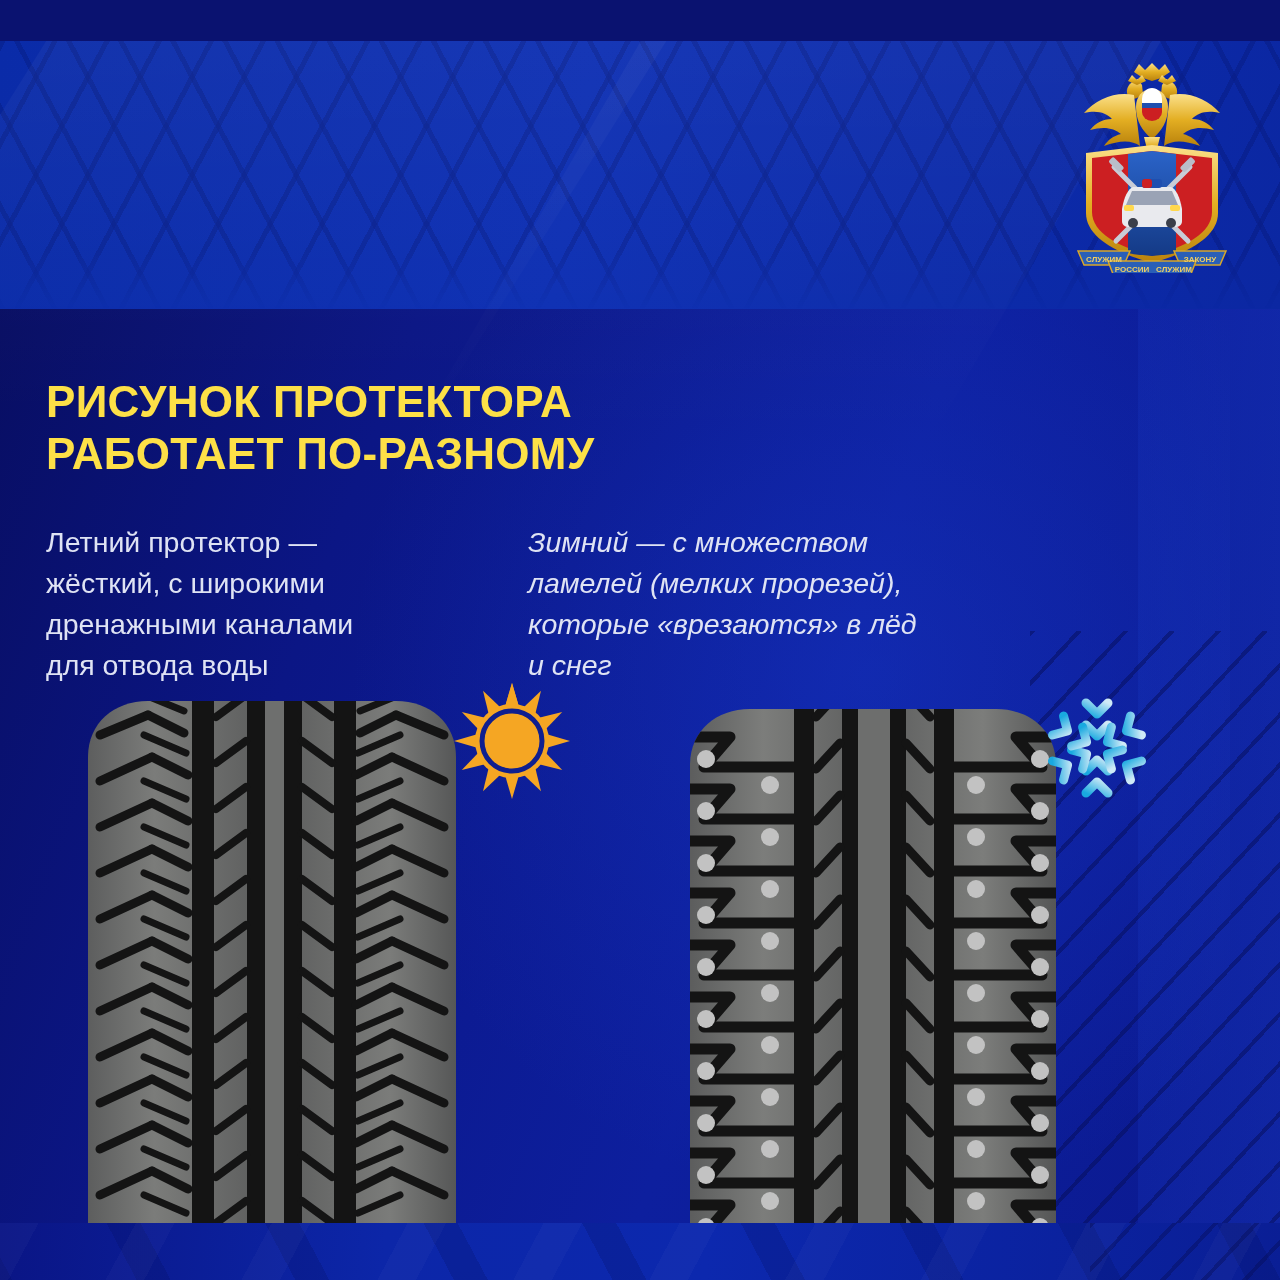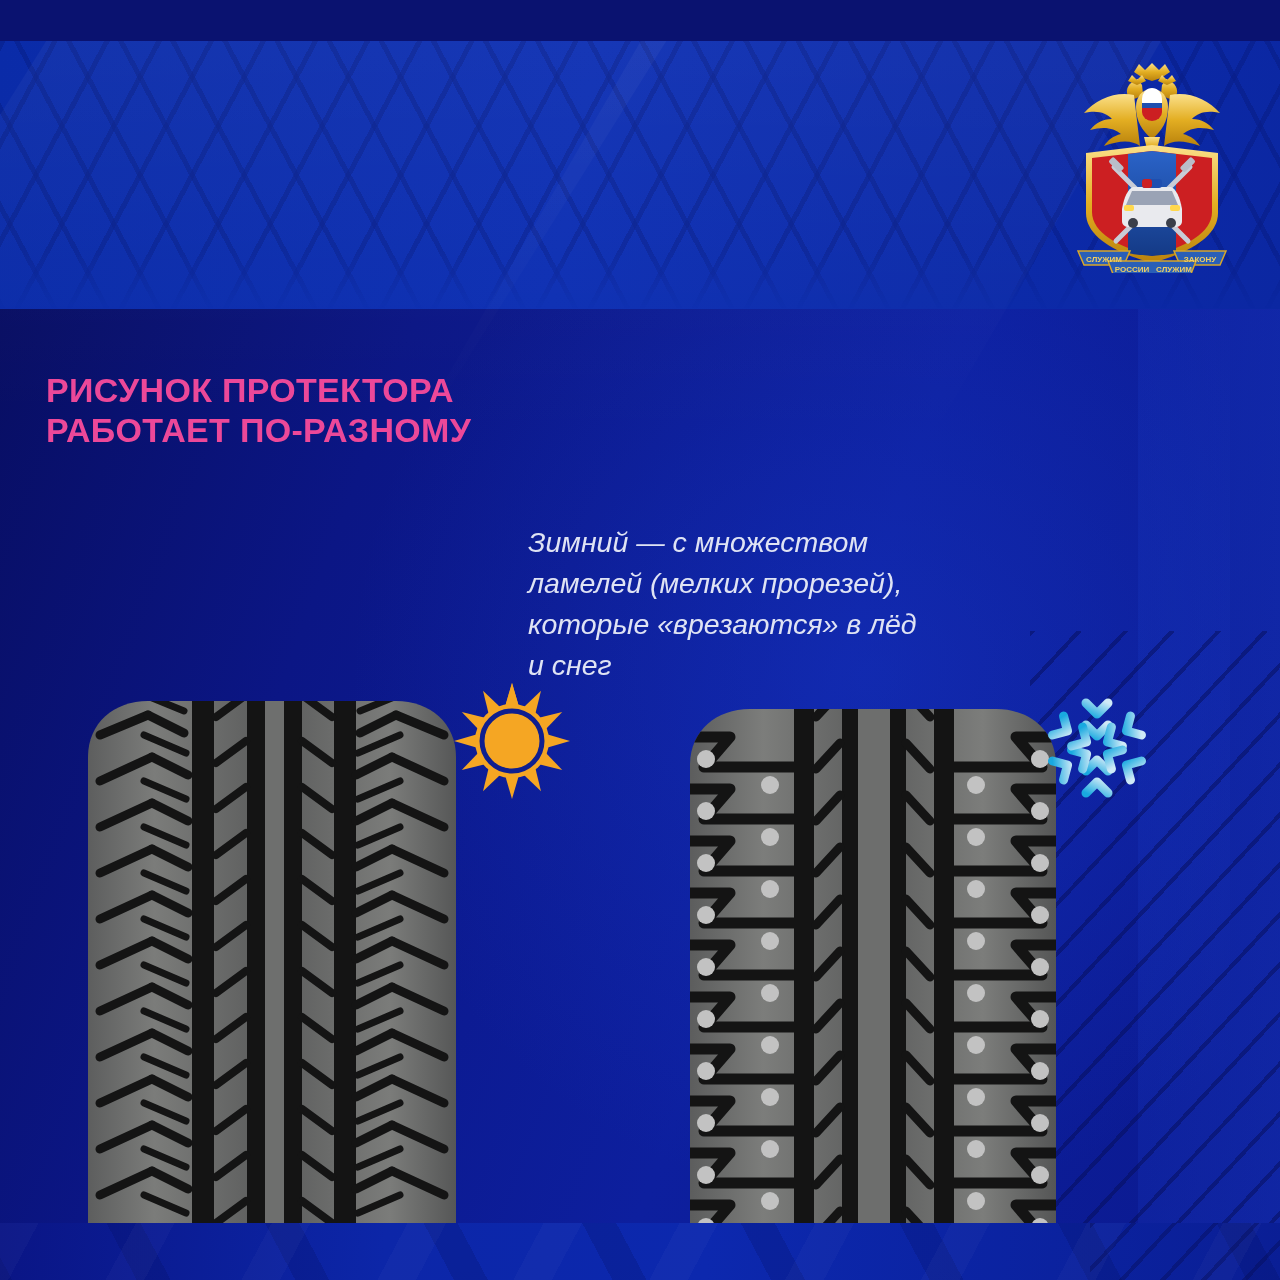--- a/index.html
+++ b/index.html
@@ -57,21 +57,21 @@
       repeating-linear-gradient(62deg, rgba(5,14,92,.42) 0 30px, rgba(0,0,0,0) 30px 140px);}
   .bg-bottom-stripes{position:absolute;right:0;bottom:0;width:190px;height:98px;opacity:.5;
     background-image:repeating-linear-gradient(133deg,
       rgba(5,12,85,.8) 0 4px, rgba(0,0,0,0) 4px 30px);}
 
   
   .emblem{position:absolute;right:42px;top:14px;width:172px;height:218px;}
 
   
   .title{position:absolute;left:46px;top:306px;width:860px;
-    color:#ec4899;font-size:34px;line-height:1.18;font-weight:700;
+    color:#fde047;font-size:44px;line-height:1.18;font-weight:700;
     letter-spacing:.3px;text-transform:uppercase;white-space:pre-line;}
 
   .col{position:absolute;top:452px;color:#dfe3f4;font-size:28.5px;line-height:1.44;
     font-weight:400;white-space:pre-line;}
   .col-left{left:46px;width:470px;}
   .col-right{left:528px;width:520px;font-style:italic;}
 
   
   .tire{position:absolute;overflow:hidden;}
   .tire-summer{left:88px;top:660px;width:368px;height:530px;}
@@ -169,20 +169,24 @@
         <text x="134" y="207" font-size="8" fill="#f0cf63" text-anchor="middle" font-family="Liberation Sans, sans-serif" font-weight="700">ЗАКОНУ</text>
         <text x="66" y="217" font-size="8" fill="#f0cf63" text-anchor="middle" font-family="Liberation Sans, sans-serif" font-weight="700">РОССИИ</text>
         <text x="108" y="217" font-size="8" fill="#f0cf63" text-anchor="middle" font-family="Liberation Sans, sans-serif" font-weight="700">СЛУЖИМ</text>
       </g>
     </svg>
   </div>
 
   <h1 class="title">РИСУНОК ПРОТЕКТОРА
 РАБОТАЕТ ПО-РАЗНОМУ</h1>
 
+  <p class="col col-left">Летний протектор —
+жёсткий, с широкими
+дренажными каналами
+для отвода воды</p>
   <p class="col col-right">Зимний — с множеством
 ламелей (мелких прорезей),
 которые «врезаются» в лёд
 и снег</p>
 
   <div class="tire tire-summer">
     <svg viewBox="0 0 368 530" width="368" height="530" preserveAspectRatio="none" aria-hidden="true">
       <defs>
         <linearGradient id="rubS" x1="0" y1="0" x2="1" y2="0">
           <stop offset="0" stop-color="#5d5e5e"></stop>

